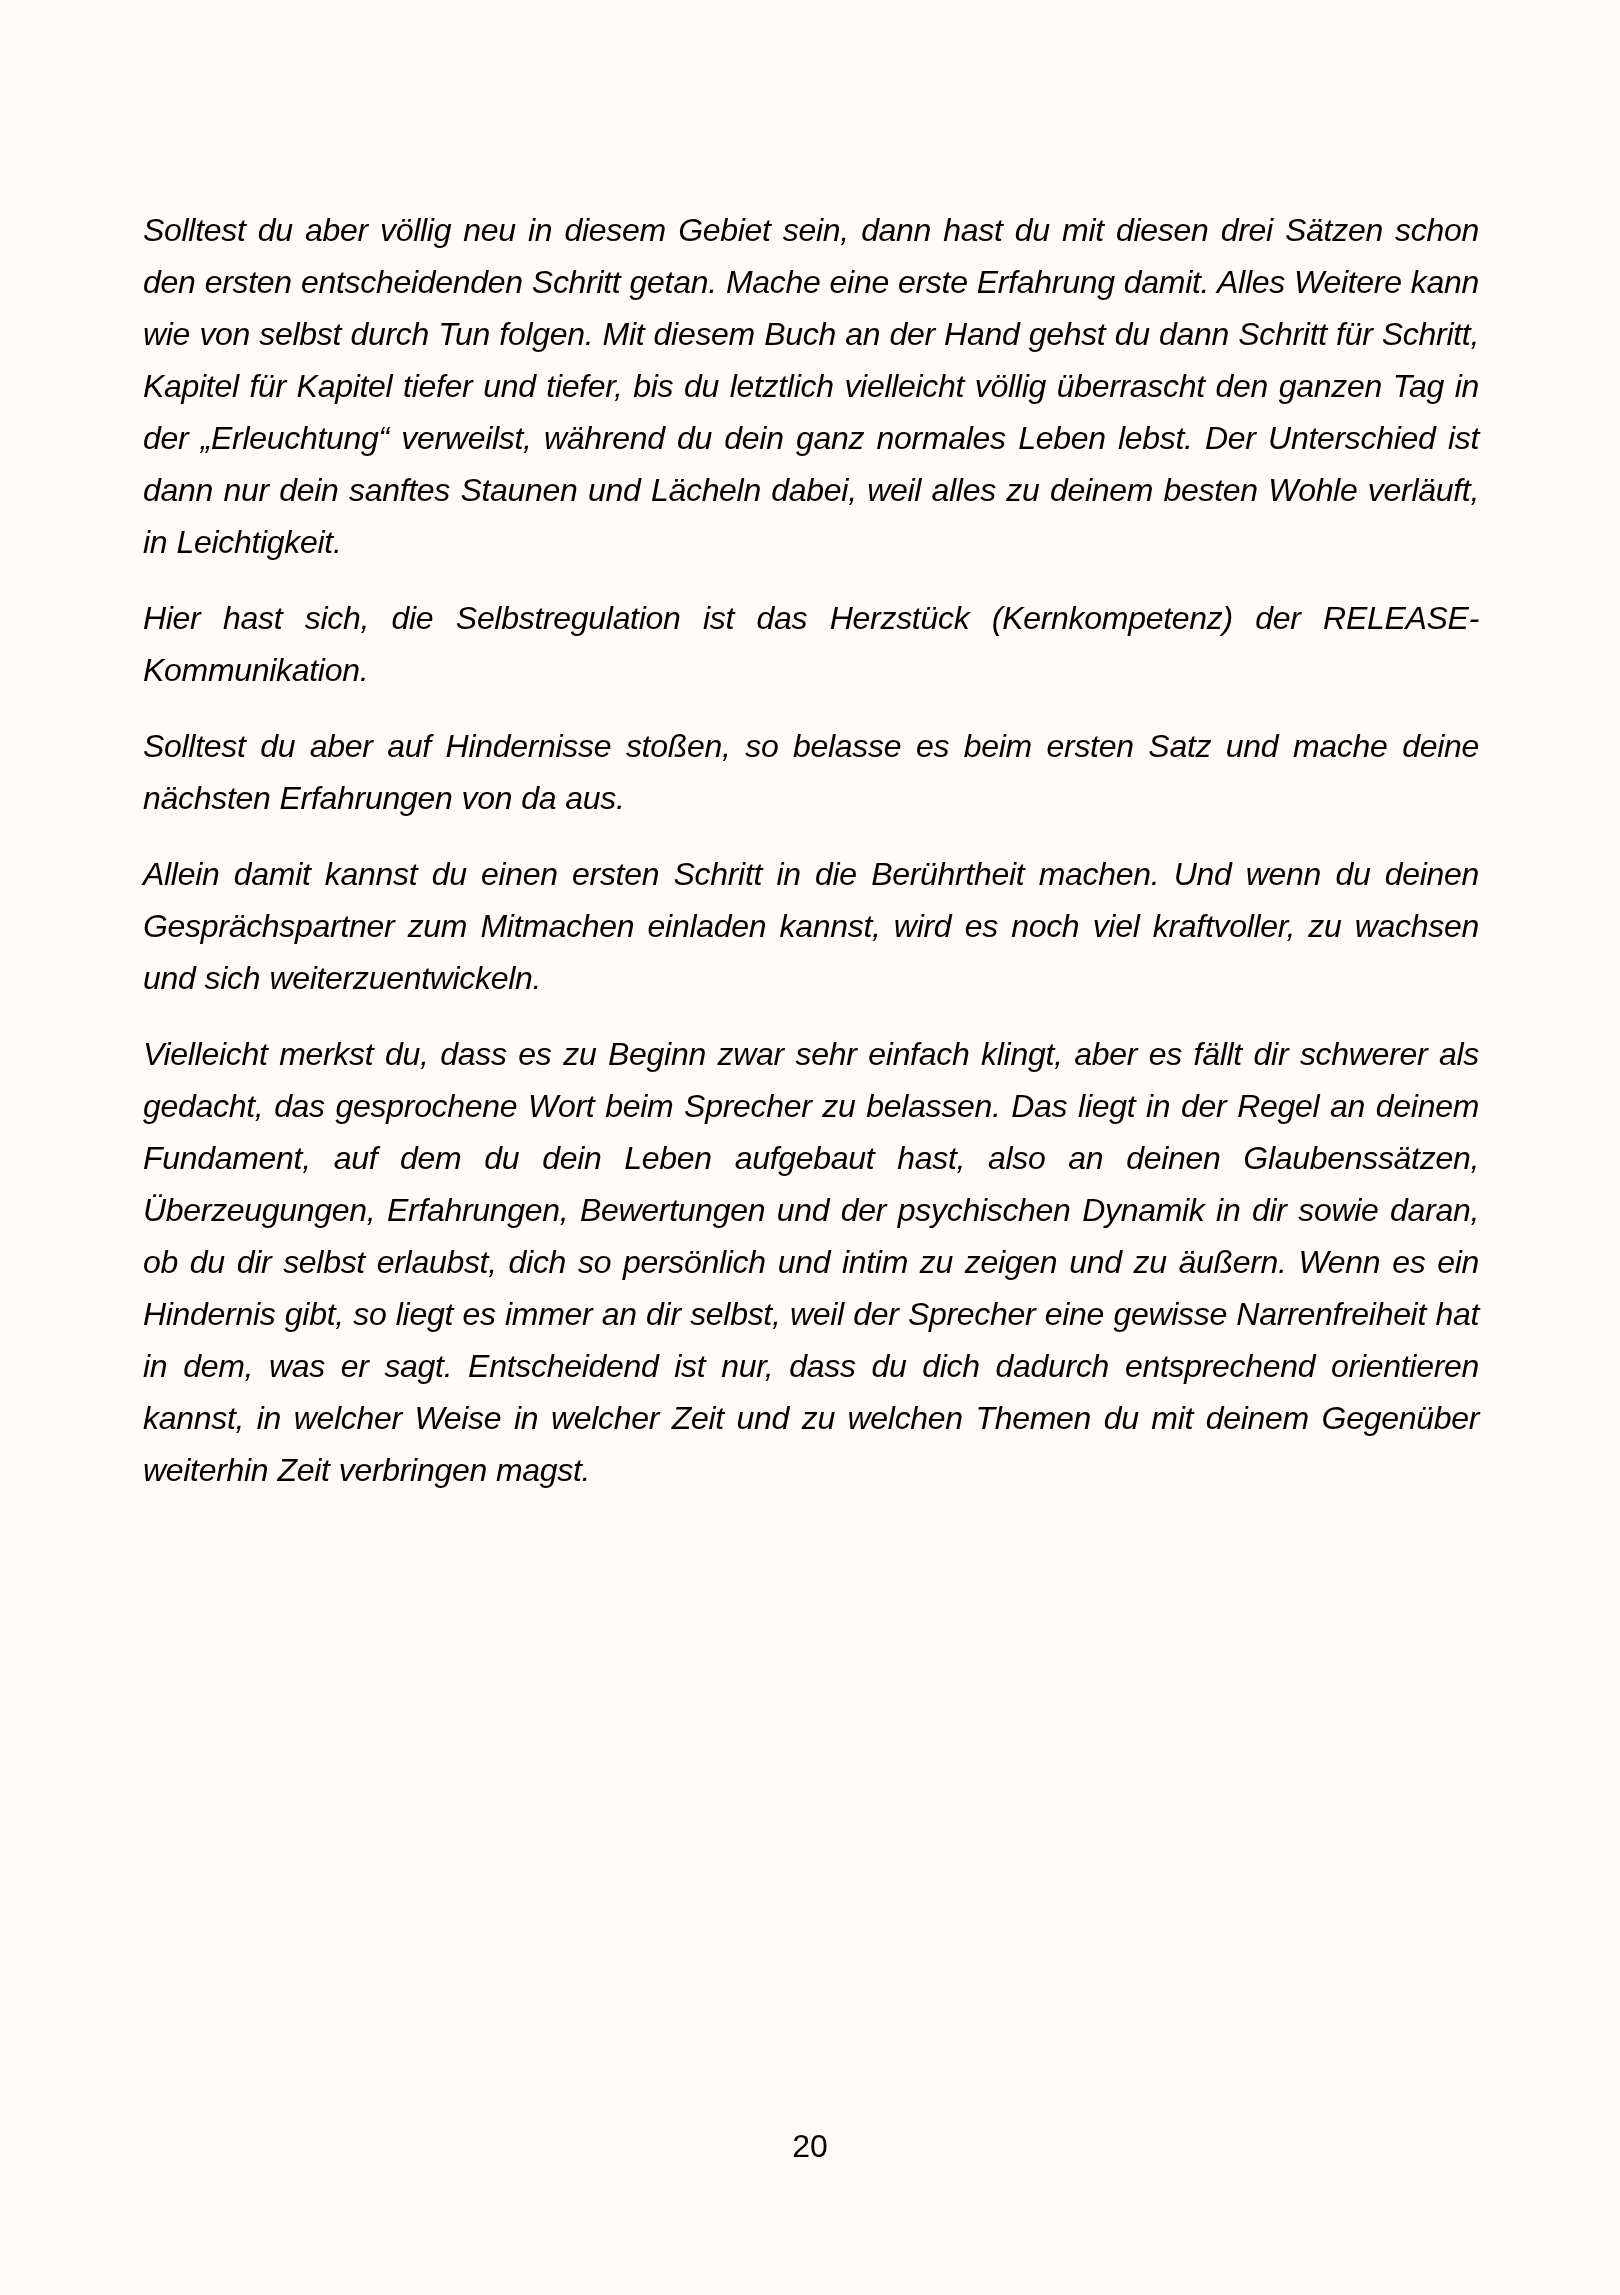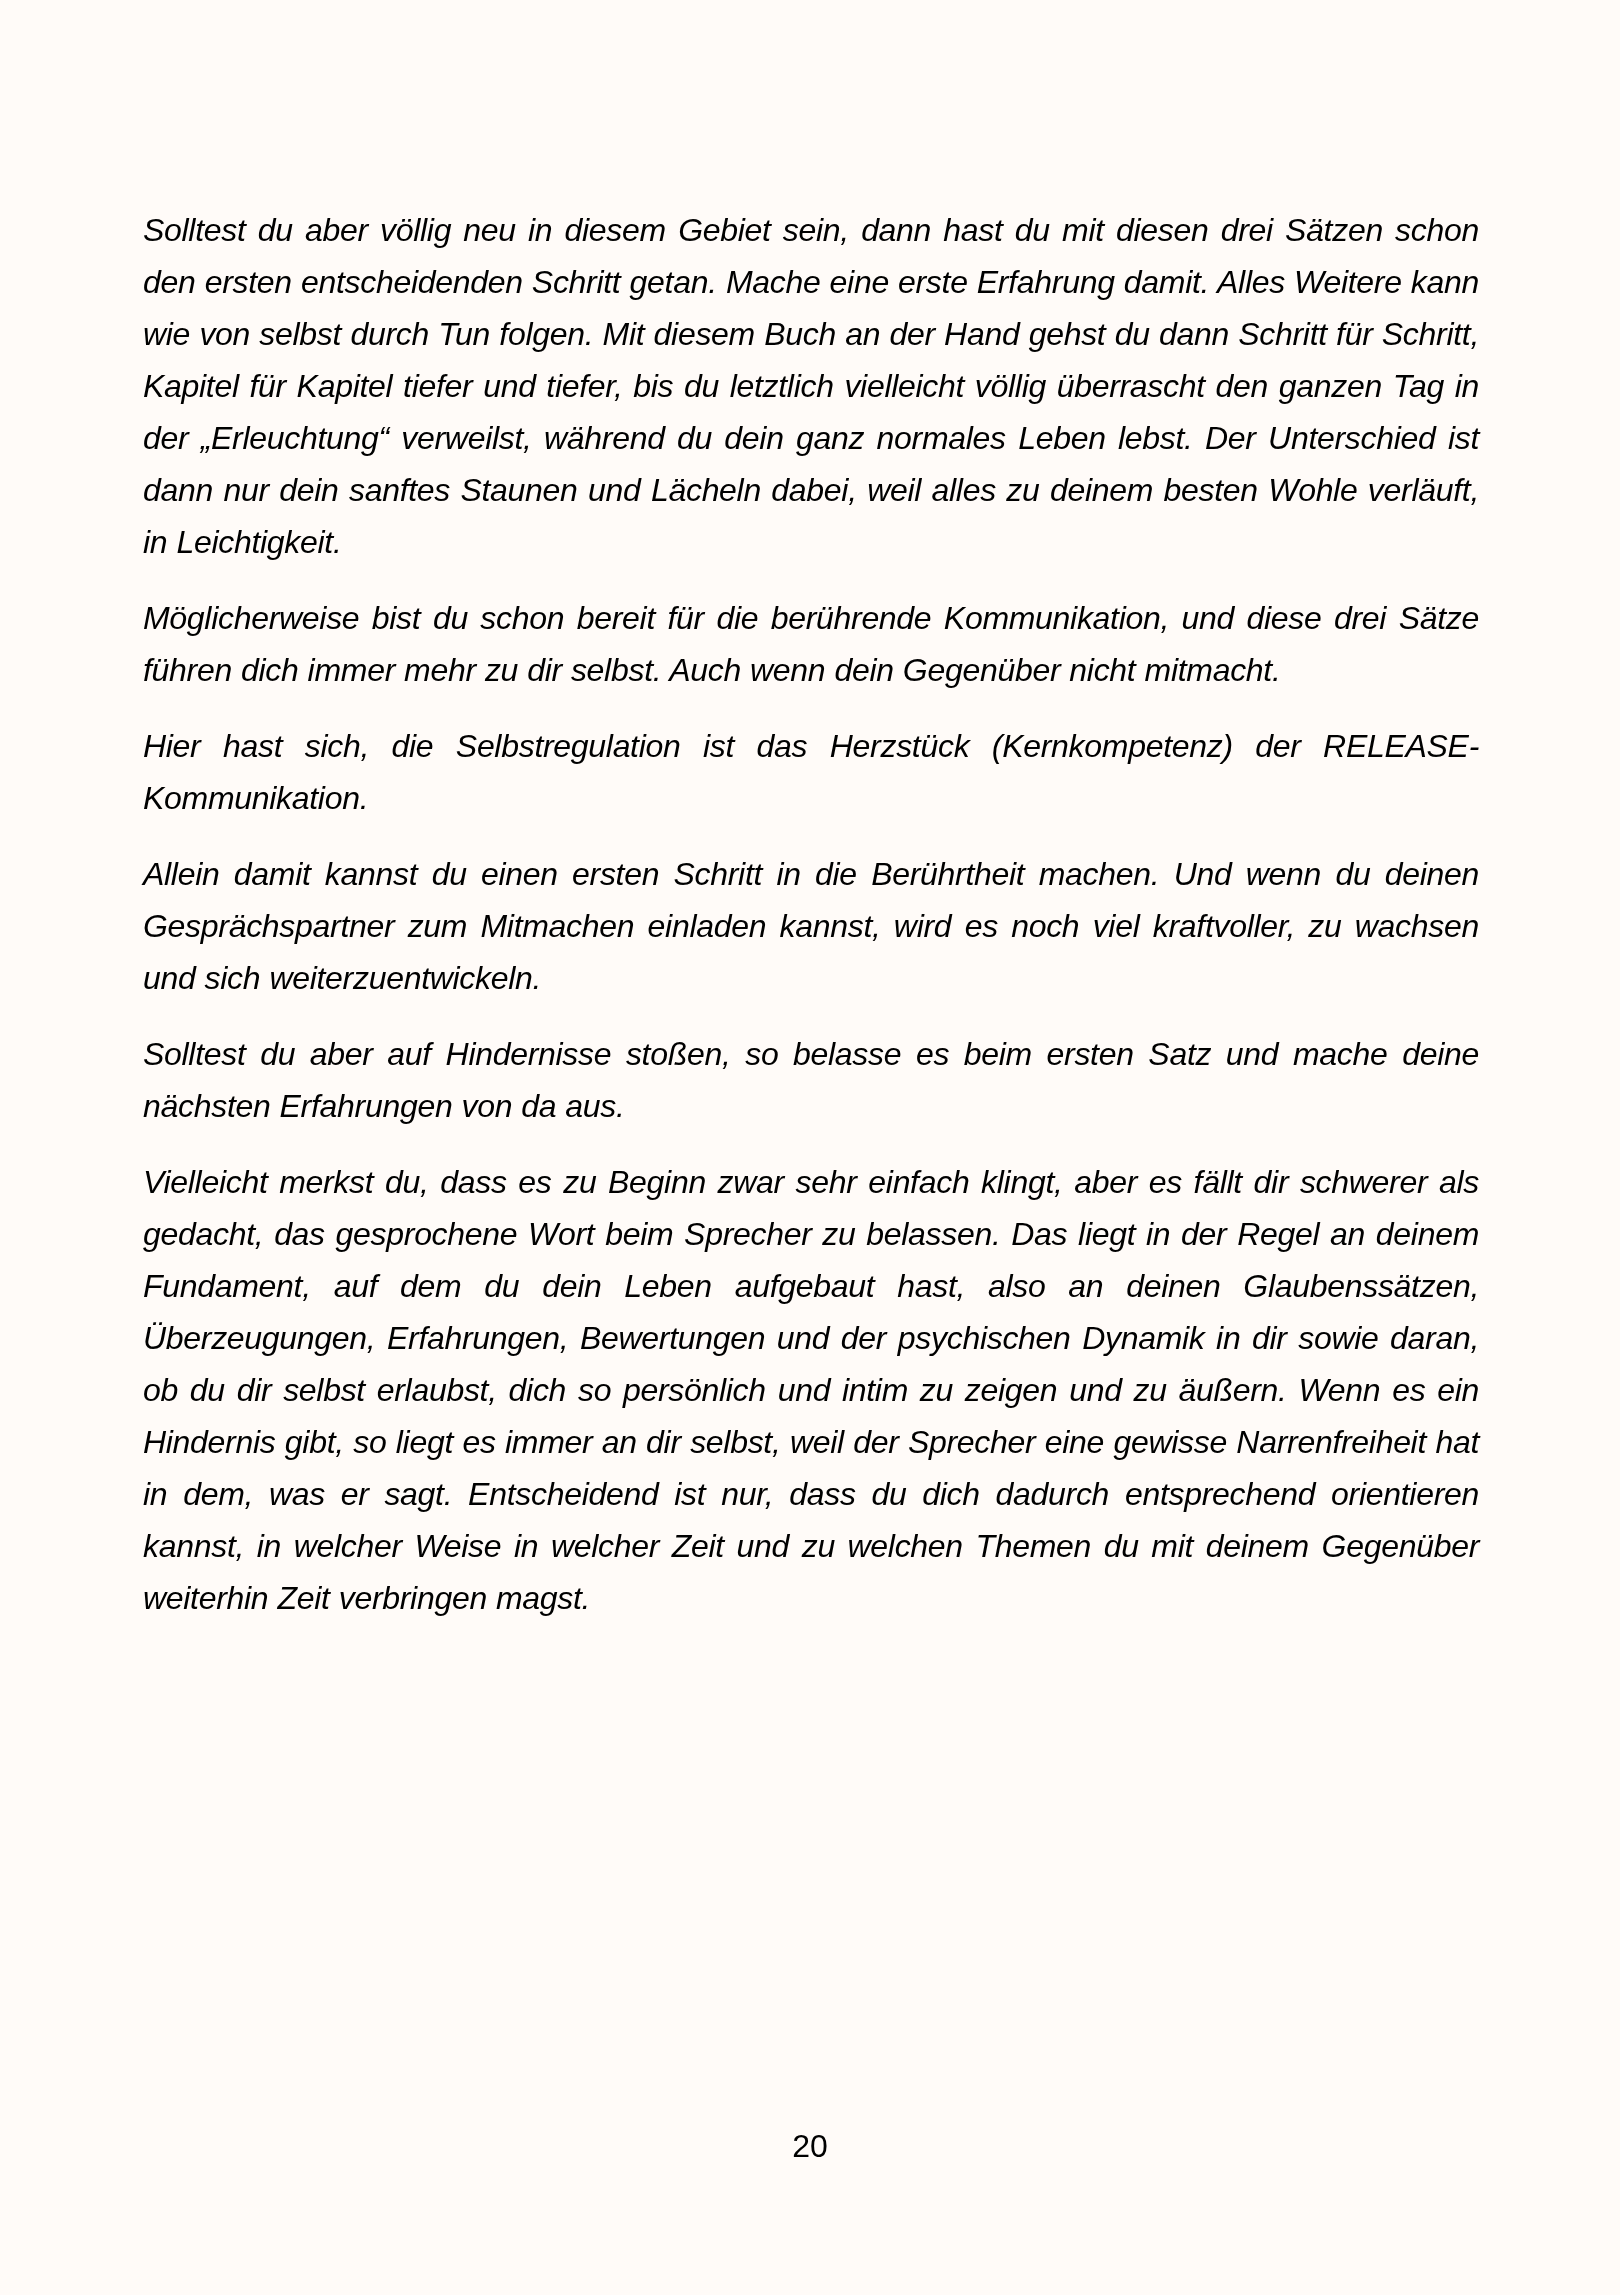--- a/index.html
+++ b/index.html
@@ -33,21 +33,20 @@
     text-align: center;
     font-size: 32px;
     line-height: 46px;
   }
 </style>
 </head>
 <body>
 
 <main class="page-body">
   <p class="para">Solltest du aber völlig neu in diesem Gebiet sein, dann hast du mit diesen drei Sätzen schon den ersten entscheidenden Schritt getan. Mache eine erste Erfahrung damit. Alles Weitere kann wie von selbst durch Tun folgen. Mit diesem Buch an der Hand gehst du dann Schritt für Schritt, Kapitel für Kapitel tiefer und tiefer, bis du letztlich vielleicht völlig überrascht den ganzen Tag in der „Erleuchtung“ verweilst, während du dein ganz normales Leben lebst. Der Unterschied ist dann nur dein sanftes Staunen und Lächeln dabei, weil alles zu deinem besten Wohle verläuft, in Leichtigkeit.</p>
-  <p class="para">Möglicherweise bist du schon bereit für die berührende Kommunikation, und diese drei Sätze führen dich immer mehr zu dir selbst. Auch wenn dein Gegenüber nicht mitmacht.</p>
   <p class="para">Hier hast sich, die Selbstregulation ist das Herzstück (Kernkompetenz) der RELEASE-Kommunikation.</p>
+  <p class="para">Solltest du aber auf Hindernisse stoßen, so belasse es beim ersten Satz und mache deine nächsten Erfahrungen von da aus.</p>
   <p class="para">Allein damit kannst du einen ersten Schritt in die Berührtheit machen. Und wenn du deinen Gesprächspartner zum Mitmachen einladen kannst, wird es noch viel kraftvoller, zu wachsen und sich weiterzuentwickeln.</p>
-  <p class="para">Solltest du aber auf Hindernisse stoßen, so belasse es beim ersten Satz und mache deine nächsten Erfahrungen von da aus.</p>
   <p class="para">Vielleicht merkst du, dass es zu Beginn zwar sehr einfach klingt, aber es fällt dir schwerer als gedacht, das gesprochene Wort beim Sprecher zu belassen. Das liegt in der Regel an deinem Fundament, auf dem du dein Leben aufgebaut hast, also an deinen Glaubenssätzen, Überzeugungen, Erfahrungen, Bewertungen und der psychischen Dynamik in dir sowie daran, ob du dir selbst erlaubst, dich so persönlich und intim zu zeigen und zu äußern. Wenn es ein Hindernis gibt, so liegt es immer an dir selbst, weil der Sprecher eine gewisse Narrenfreiheit hat in dem, was er sagt. Entscheidend ist nur, dass du dich dadurch entsprechend orientieren kannst, in welcher Weise in welcher Zeit und zu welchen Themen du mit deinem Gegenüber weiterhin Zeit verbringen magst.</p>
 </main>
 
 <div class="page-number">20</div>
 
 
 </body></html>

